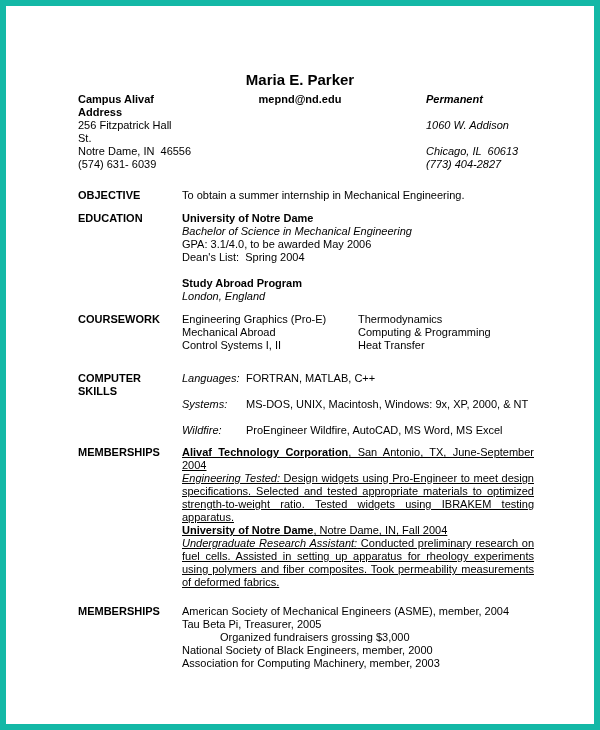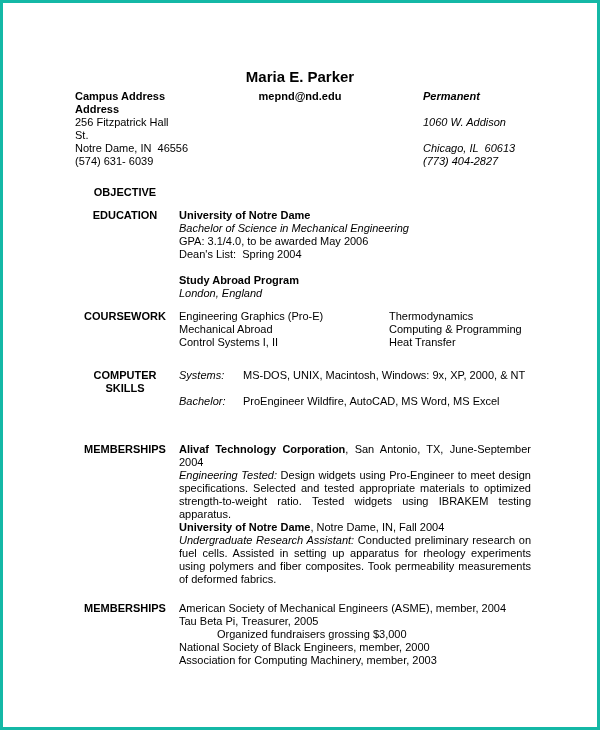--- a/index.html
+++ b/index.html
@@ -2,21 +2,21 @@
 <html><head>
 <meta charset="utf-8">
 <style>
   * { margin: 0; padding: 0; box-sizing: border-box; }
   html, body { background: #ffffff; }
   .page {
     position: relative;
     width: 600px;
     height: 730px;
     background: #ffffff;
-    border: 3px solid #14b8a6;
+    border: 6px solid #14b8a6;
     font-family: "Liberation Sans", "DejaVu Sans", sans-serif;
     font-size: 11px;
     line-height: 13px;
     color: #000000;
     overflow: hidden;
   }
   .b { font-weight: 700; }
   .i { font-style: italic; }
   .name {
     position: absolute;
@@ -28,69 +28,71 @@
   }
   .hdr-left  { position: absolute; top: 87px; left: 72px;  width: 130px; }
   .hdr-center{ position: absolute; top: 87px; left: 0; right: 0; text-align: center; font-weight: 700; }
   .hdr-right { position: absolute; top: 87px; left: 420px; width: 130px; font-style: italic; }
   .line { height: 13px; line-height: 13px; white-space: pre; }
   .section { position: absolute; left: 0; width: 600px; }
   .sec-label {
     position: absolute; left: 72px; top: 0;
     width: 100px;
     font-weight: 700;
-    text-align: center;
   }
   .sec-content { margin-left: 176px; width: 352px; }
   .s-objective  { top: 183px; }
   .s-education  { top: 206px; }
   .s-coursework { top: 307px; }
   .s-skills     { top: 366px; }
   .s-experience { top: 440px; }
   .s-memberships{ top: 599px; }
-  .course-cols { display: flex; gap: 34px; }
+  .course-cols { display: flex; }
   .course-col1 { width: 176px; }
   .course-col2 { flex: 1; }
   .skill-row { display: flex; margin-bottom: 13px; }
   .skill-label { width: 64px; font-style: italic; flex: none; }
   .skill-value { flex: 1; }
-  .para { text-align: justify; }
+  .para { text-align: justify; text-decoration: underline; }
   .job2 { margin-top: 0; }
   .indent { padding-left: 38px; }
   .spacer { height: 13px; }
 </style>
 </head>
 <body>
 
 <div class="page">
 
   <div class="name">Maria E. Parker</div>
 
   <div class="hdr-left">
-    <div class="line b">Campus Address</div>
+    <div class="line b">Campus Alivaf</div>
     <div class="line b">Address</div>
     <div class="line">256 Fitzpatrick Hall</div>
     <div class="line">St.</div>
     <div class="line">Notre Dame, IN  46556</div>
     <div class="line">(574) 631- 6039</div>
   </div>
 
   <div class="hdr-center">mepnd@nd.edu</div>
 
   <div class="hdr-right">
     <div class="line b">Permanent</div>
     <div class="line"></div>
     <div class="line">1060 W. Addison</div>
     <div class="line"></div>
     <div class="line">Chicago, IL  60613</div>
     <div class="line">(773) 404-2827</div>
   </div>
 
   <div class="section s-objective">
     <div class="sec-label">OBJECTIVE</div>
+    <div class="sec-content">
+      <div class="line">To obtain a summer internship in Mechanical Engineering.</div>
+    </div>
   </div>
 
   <div class="section s-education">
     <div class="sec-label">EDUCATION</div>
     <div class="sec-content">
       <div class="line b">University of Notre Dame</div>
       <div class="line i">Bachelor of Science in Mechanical Engineering</div>
       <div class="line">GPA: 3.1/4.0, to be awarded May 2006</div>
       <div class="line">Dean's List:  Spring 2004</div>
       <div class="spacer"></div>
@@ -112,25 +114,29 @@
         <div class="line">Computing &amp; Programming</div>
         <div class="line">Heat Transfer</div>
       </div>
     </div>
   </div>
 
   <div class="section s-skills">
     <div class="sec-label">COMPUTER SKILLS</div>
     <div class="sec-content">
       <div class="skill-row">
+        <div class="skill-label">Languages:</div>
+        <div class="skill-value">FORTRAN, MATLAB, C++</div>
+      </div>
+      <div class="skill-row">
         <div class="skill-label">Systems:</div>
         <div class="skill-value">MS-DOS, UNIX, Macintosh, Windows: 9x, XP, 2000, &amp; NT</div>
       </div>
       <div class="skill-row">
-        <div class="skill-label">Bachelor:</div>
+        <div class="skill-label">Wildfire:</div>
         <div class="skill-value">ProEngineer Wildfire, AutoCAD, MS Word, MS Excel</div>
       </div>
     </div>
   </div>
 
   <div class="section s-experience">
     <div class="sec-label">MEMBERSHIPS</div>
     <div class="sec-content">
       <div class="para"><span class="b">Alivaf Technology Corporation</span><span>, San Antonio, TX, June-September 2004</span></div>
       <div class="para"><span class="i">Engineering Tested:</span><span> Design widgets using Pro-Engineer to meet design specifications.  Selected and tested appropriate materials to optimized strength-to-weight ratio.   Tested widgets using IBRAKEM testing apparatus.</span></div>

